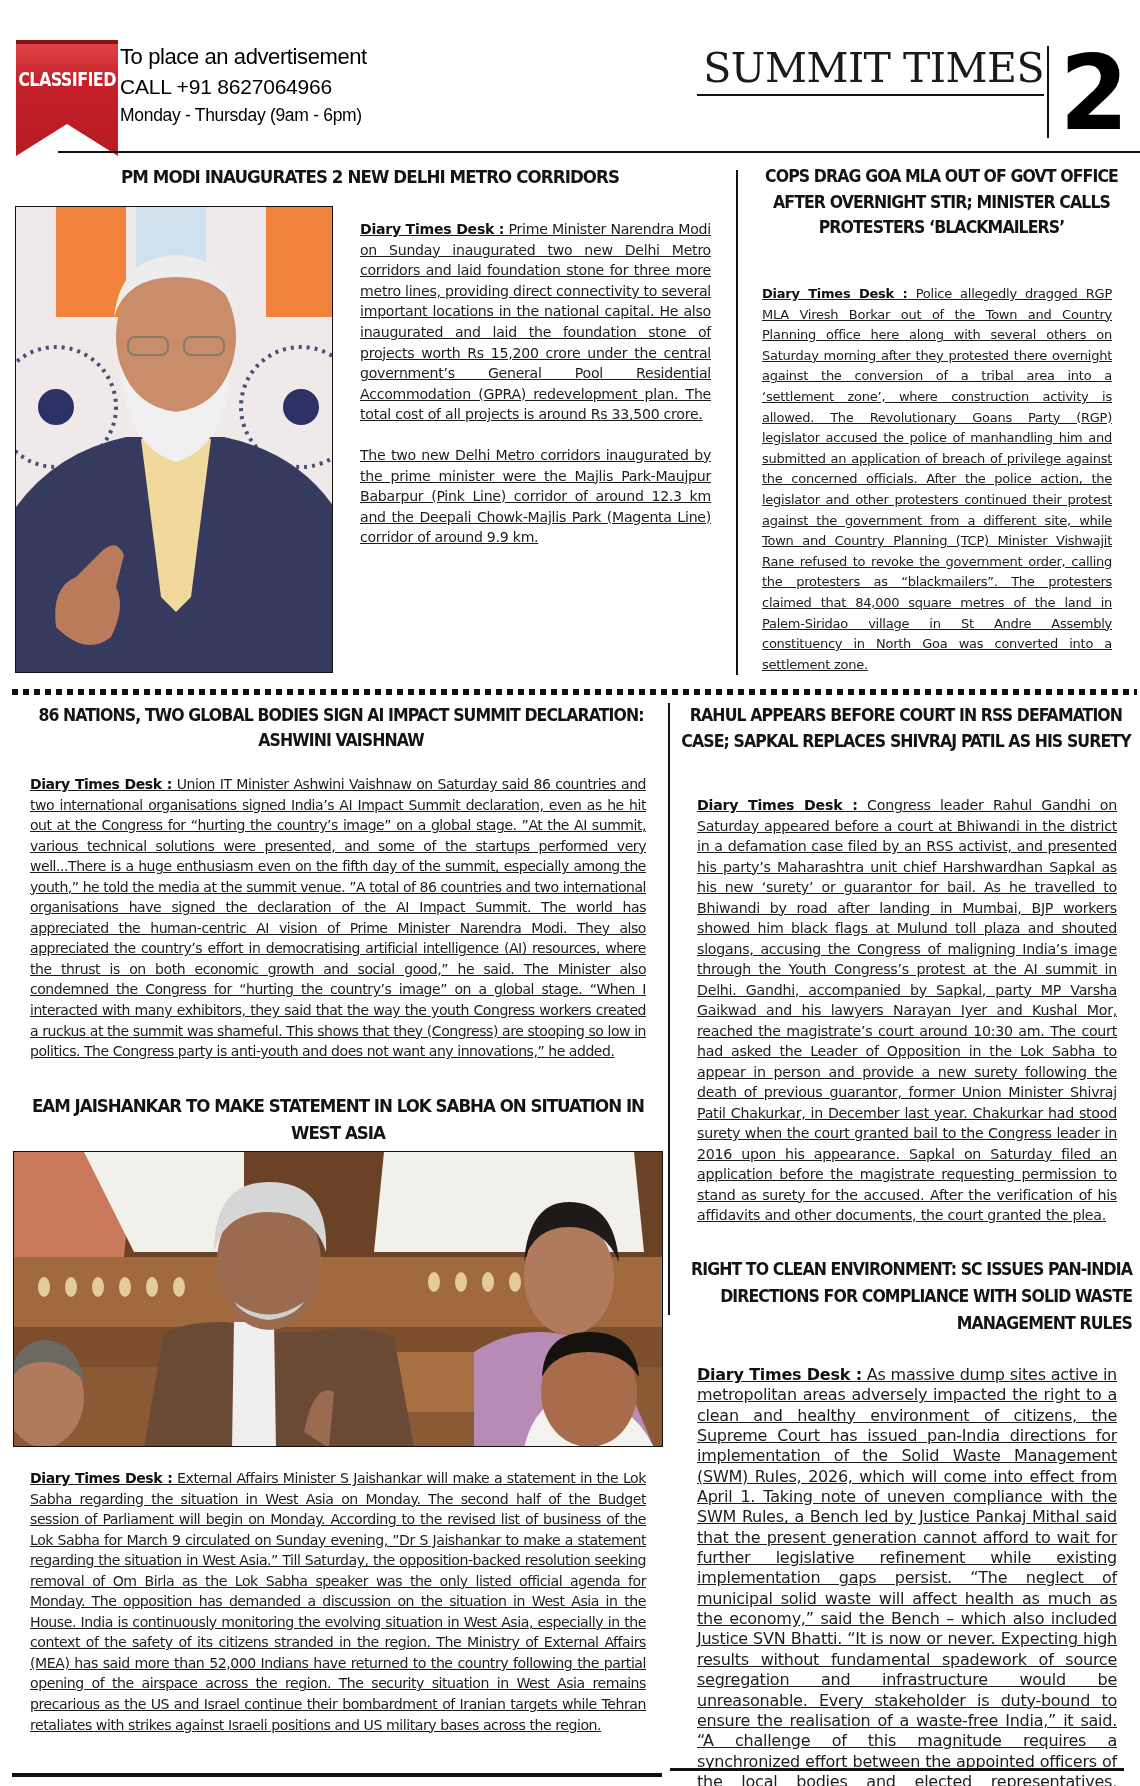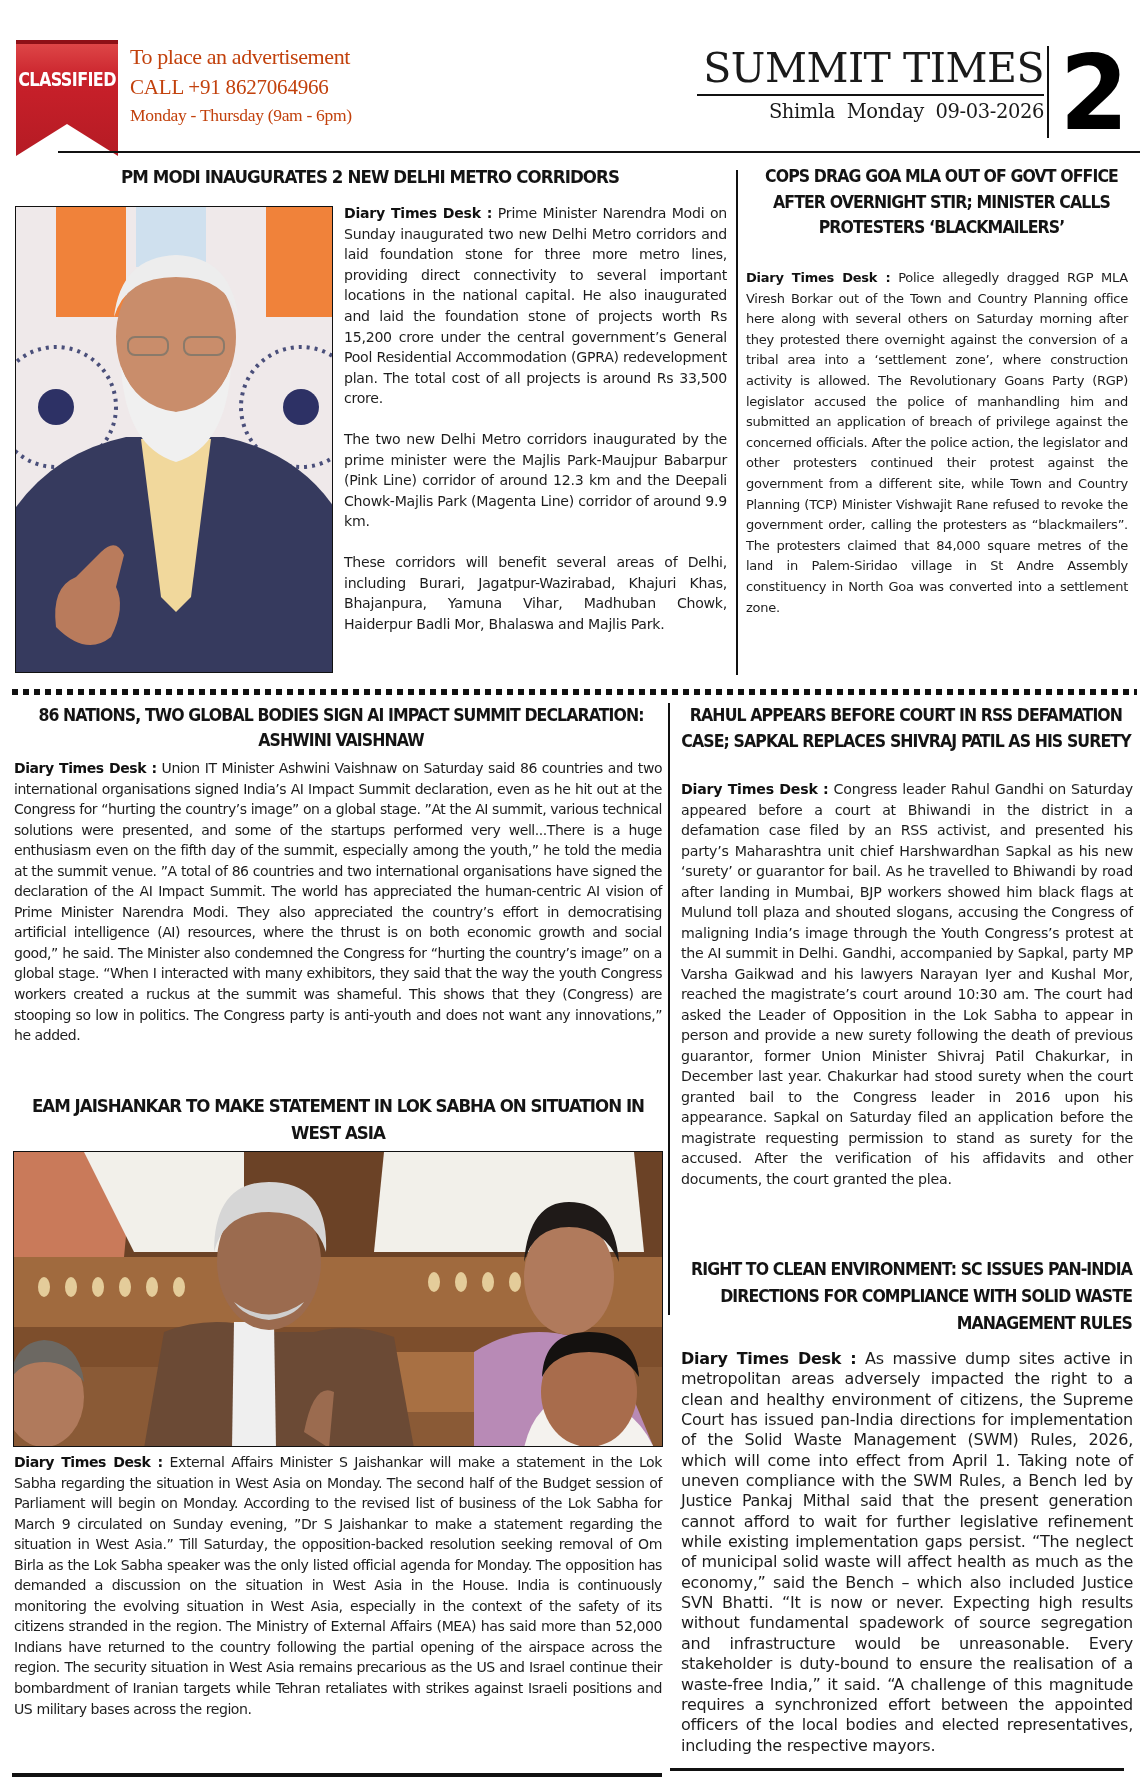--- a/index.html
+++ b/index.html
@@ -3,37 +3,37 @@
 <meta charset="utf-8">
 <style>
   html, body { margin: 0; padding: 0; background: #ffffff; }
   body { width: 1140px; height: 1786px; position: relative; overflow: hidden; color: #1a1a1a; font-family: "Liberation Sans", sans-serif; }
 
   
   .ribbon { position: absolute; left: 16px; top: 40px; width: 102px; height: 116px; }
   .ribbon svg { display: block; }
   .ribbon-label { position: absolute; left: 0; top: 30px; width: 102px; text-align: center; color: #fff; font-family: "DejaVu Sans", sans-serif; font-weight: bold; font-size: 16px; letter-spacing: -0.6px; transform: scaleY(1.25); }
 
-  .adv { position: absolute; left: 130px; top: 42px; font-family: Liberation Serif, serif; color: #c2410c; }
+  .adv { position: absolute; left: 120px; top: 42px; font-family: Liberation Sans, sans-serif; color: #000000; }
   .adv-line1 { font-size: 22px; letter-spacing: -0.4px; line-height: 30px; }
   .adv-line2 { font-size: 21px; letter-spacing: -0.2px; line-height: 30px; }
   .adv-line3 { font-size: 17.5px; letter-spacing: -0.3px; line-height: 26px; }
 
   .brand { position: absolute; right: 96px; top: 44px; text-align: right; font-family: "DejaVu Serif", serif; }
   .brand-title { font-size: 41px; font-weight: normal; letter-spacing: -0.5px; line-height: 48px; padding-bottom: 2px; border-bottom: 2px solid #111; padding-left: 6px; }
   .brand-sub { font-size: 19.5px; letter-spacing: -0.4px; line-height: 32px; word-spacing: 6px; }
   .brand-sep { position: absolute; left: 1047px; top: 46px; width: 2px; height: 92px; background: #111; }
   .page-num { position: absolute; left: 1058px; top: 28px; font-family: "DejaVu Sans", sans-serif; font-weight: bold; font-size: 104px; line-height: 130px; color: #000; transform: scaleX(0.95); }
 
   .top-rule { position: absolute; left: 58px; top: 151px; width: 1082px; height: 2px; background: #111; }
 
   
   .headline { font-family: "DejaVu Sans Condensed", "DejaVu Sans", sans-serif; font-weight: bold; text-align: center; color: #141414; letter-spacing: -0.9px; font-size: 17.5px; line-height: 25px; text-transform: uppercase; }
   .body { font-family: "DejaVu Sans", sans-serif; font-size: 14px; line-height: 20.5px; letter-spacing: -0.25px; text-align: justify; color: #1d1d1d; }
-  .body p { margin: 0; }
+  .body p { margin: 16px; text-decoration: underline; }
   .body p + p { margin-top: 20px; }
   .desk { font-weight: bold; color: #111; }
 
   
   #art1-head { position: absolute; left: 30px; top: 164px; width: 680px; font-size: 18.5px; }
   .photo1 { position: absolute; left: 15px; top: 206px; width: 318px; height: 467px; border: 1.5px solid #111; overflow: hidden; box-sizing: border-box; }
   #art1-body { position: absolute; left: 344px; top: 203px; width: 383px; font-size: 14.1px; line-height: 20.6px; }
 
   .col-div-top { position: absolute; left: 736px; top: 170px; width: 2px; height: 505px; background: #111; }
 
@@ -83,21 +83,20 @@
 </div>
 
 <div class="adv">
   <div class="adv-line1">To place an advertisement</div>
   <div class="adv-line2">CALL +91 8627064966</div>
   <div class="adv-line3">Monday - Thursday (9am - 6pm)</div>
 </div>
 
 <div class="brand">
   <div class="brand-title">SUMMIT TIMES</div>
-  <div class="brand-sub">Shimla  Monday  09-03-2026</div>
 </div>
 <div class="brand-sep"></div>
 <div class="page-num">2</div>
 
 <div class="top-rule"></div>
 
 <div id="art1-head" class="headline">PM MODI INAUGURATES 2 NEW DELHI METRO CORRIDORS</div>
 
 <div class="photo1">
   <svg width="318" height="467" viewBox="0 0 318 467" preserveAspectRatio="none">
@@ -121,21 +120,20 @@
     <rect x="112" y="130" width="40" height="18" rx="7" fill="none" stroke="#8a7a6a" stroke-width="2"></rect>
     <rect x="168" y="130" width="40" height="18" rx="7" fill="none" stroke="#8a7a6a" stroke-width="2"></rect>
 
     <path d="M40,420 Q35,380 60,370 L85,345 Q100,330 108,348 L100,380 Q110,400 95,430 Q70,450 40,420 Z" fill="#b97b5c"></path>
   </svg>
 </div>
 
 <div id="art1-body" class="body">
   <p><span class="desk">Diary Times Desk :</span><span> Prime Minister Narendra Modi on Sunday inaugurated two new Delhi Metro corridors and laid foundation stone for three more metro lines, providing direct connectivity to several important locations in the national capital. He also inaugurated and laid the foundation stone of projects worth Rs 15,200 crore under the central government’s General Pool Residential Accommodation (GPRA) redevelopment plan. The total cost of all projects is around Rs 33,500 crore.</span></p>
   <p>The two new Delhi Metro corridors inaugurated by the prime minister were the Majlis Park-Maujpur Babarpur (Pink Line) corridor of around 12.3 km and the Deepali Chowk-Majlis Park (Magenta Line) corridor of around 9.9 km.</p>
-  <p>These corridors will benefit several areas of Delhi, including Burari, Jagatpur-Wazirabad, Khajuri Khas, Bhajanpura, Yamuna Vihar, Madhuban Chowk, Haiderpur Badli Mor, Bhalaswa and Majlis Park.</p>
 </div>
 
 <div class="col-div-top"></div>
 
 <div id="art2-head" class="headline">COPS DRAG GOA MLA OUT OF GOVT OFFICE AFTER OVERNIGHT STIR; MINISTER CALLS PROTESTERS ‘BLACKMAILERS’</div>
 <div id="art2-body" class="body">
   <p><span class="desk">Diary Times Desk :</span><span> Police allegedly dragged RGP MLA Viresh Borkar out of the Town and Country Planning office here along with several others on Saturday morning after they protested there overnight against the conversion of a tribal area into a ‘settlement zone’, where construction activity is allowed. The Revolutionary Goans Party (RGP) legislator accused the police of manhandling him and submitted an application of breach of privilege against the concerned officials. After the police action, the legislator and other protesters continued their protest against the government from a different site, while Town and Country Planning (TCP) Minister Vishwajit Rane refused to revoke the government order, calling the protesters as “blackmailers”. The protesters claimed that 84,000 square metres of the land in Palem-Siridao village in St Andre Assembly constituency in North Goa was converted into a settlement zone.</span></p>
 </div>
 
 <div class="dash-rule"></div>

